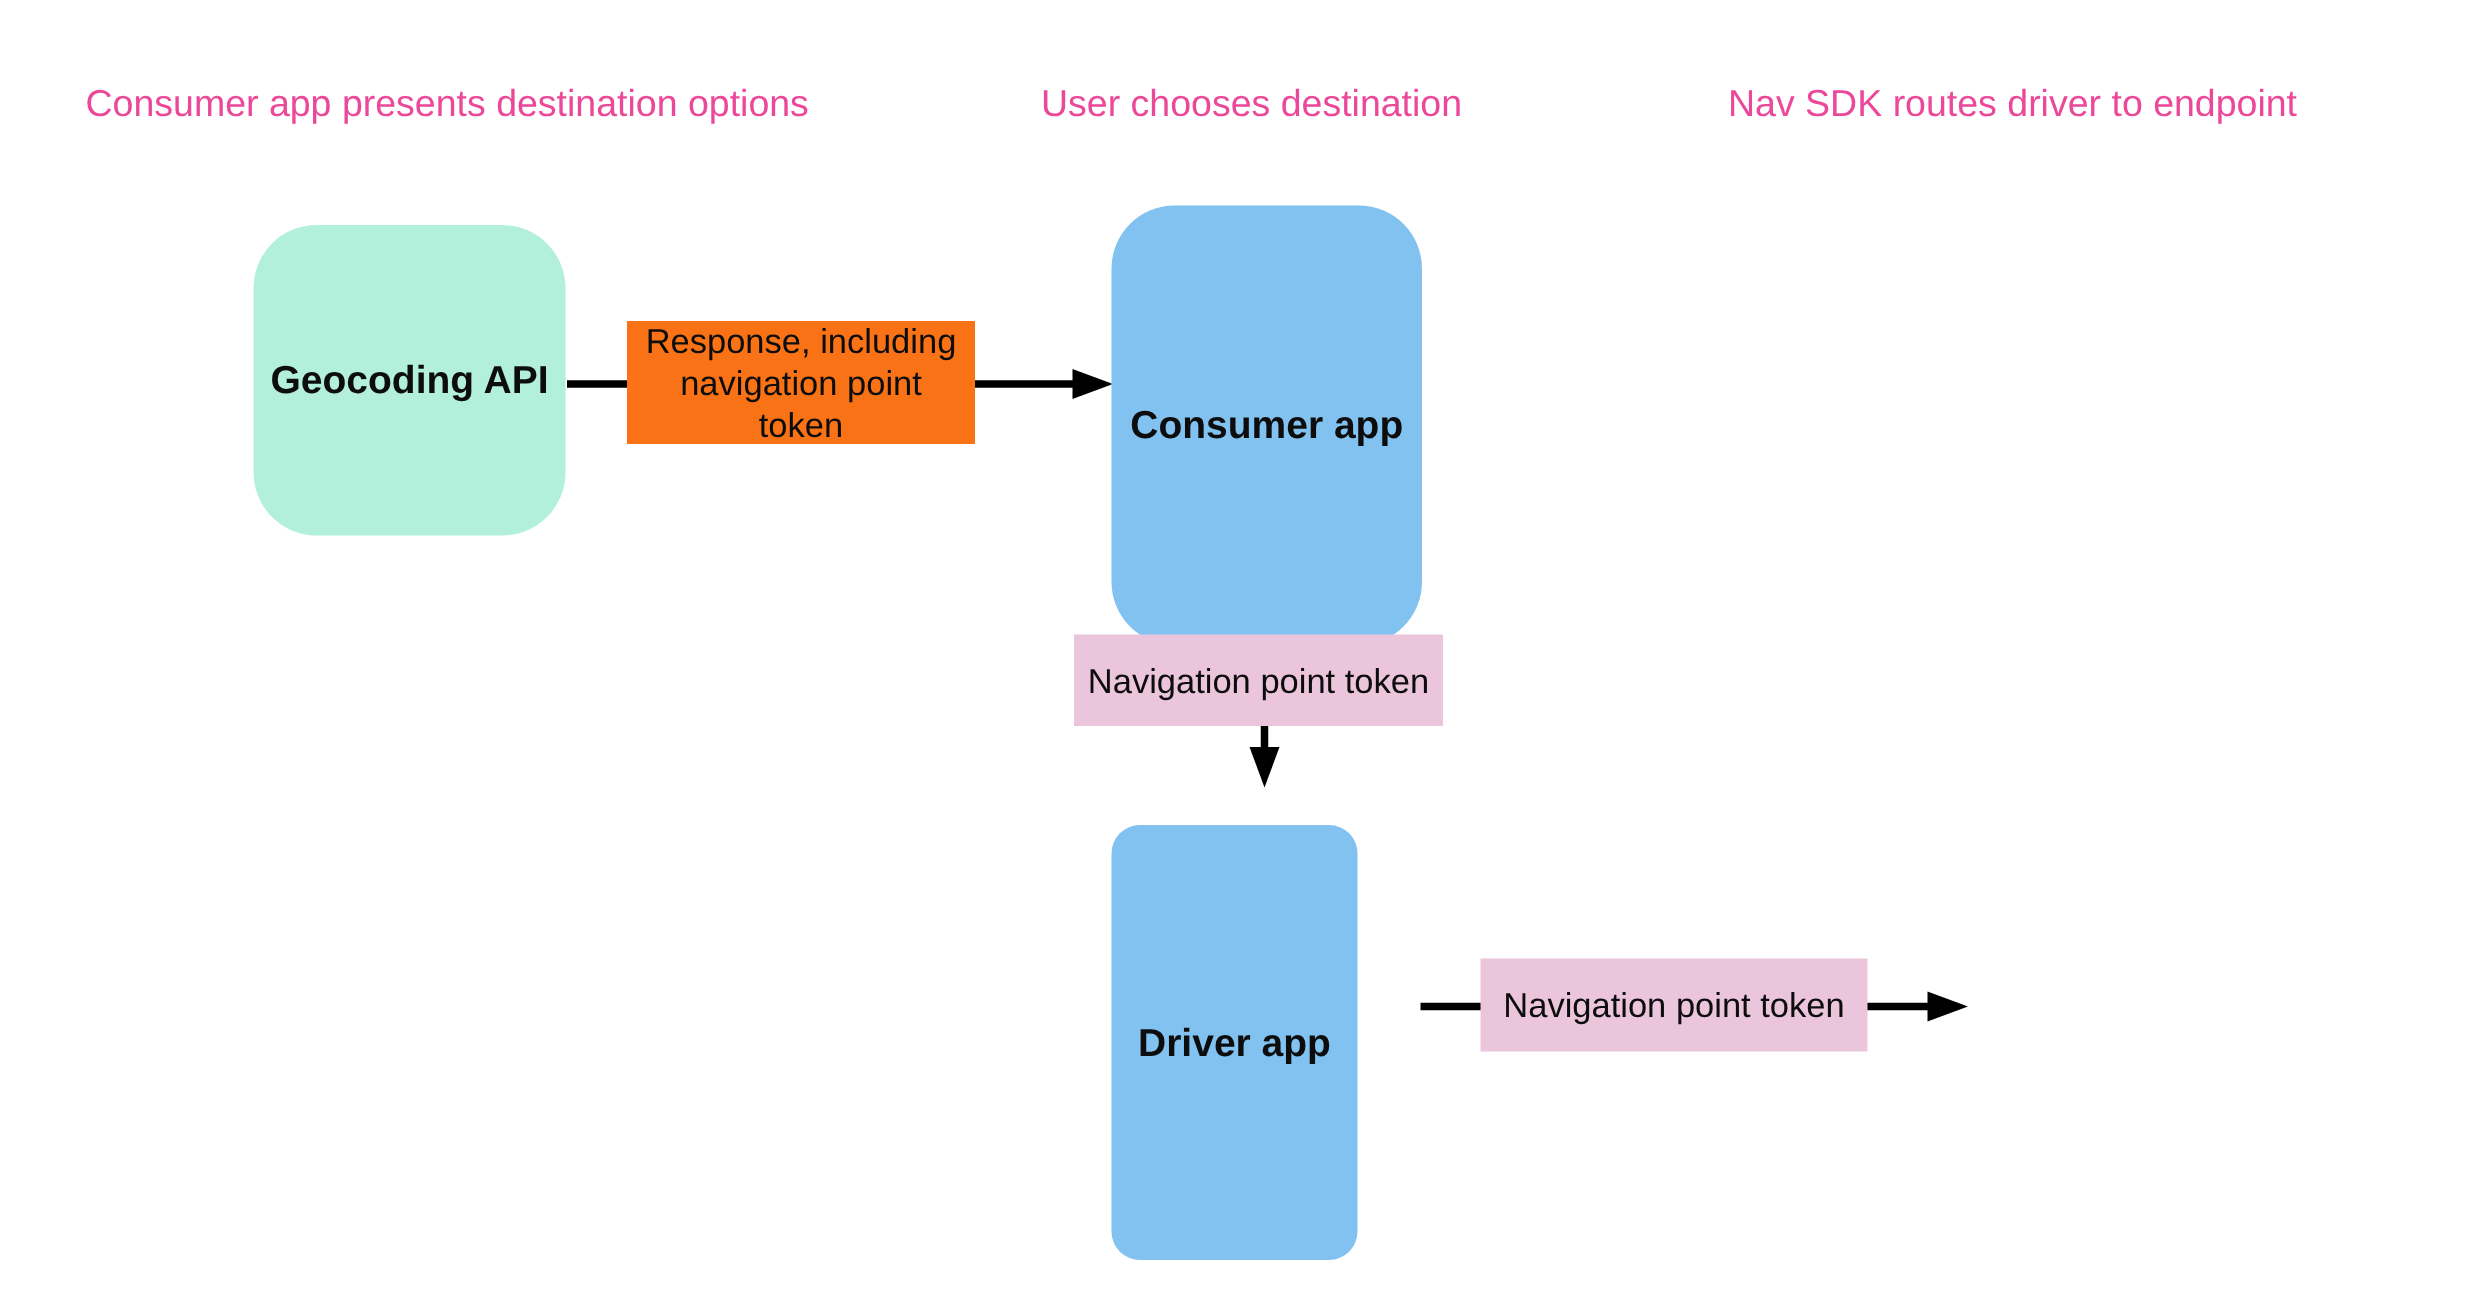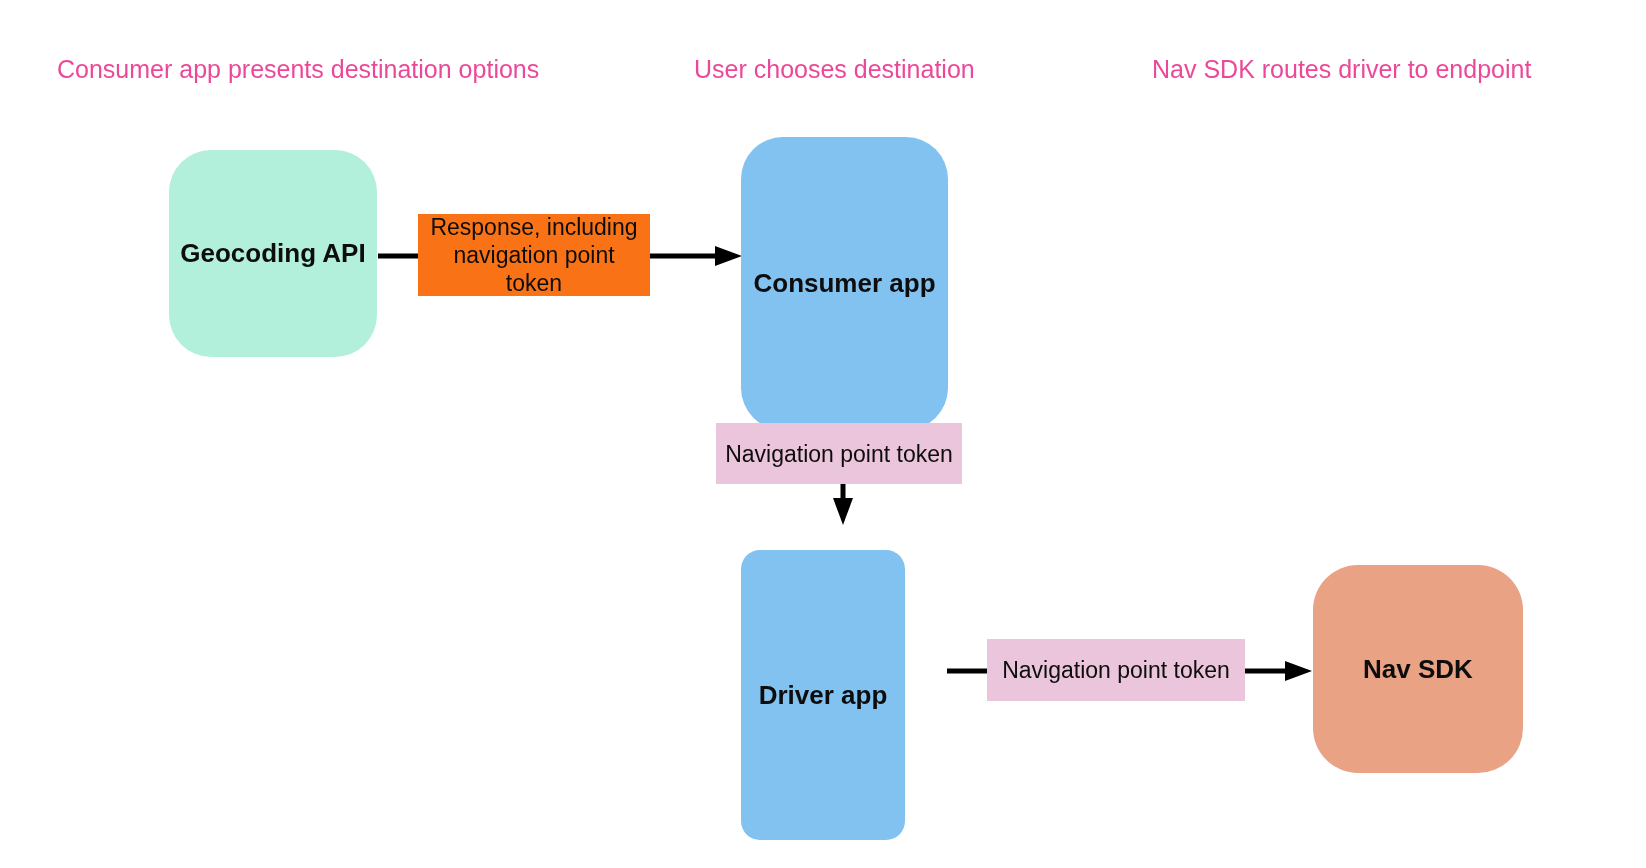--- a/index.html
+++ b/index.html
@@ -96,23 +96,20 @@
   </div>
 
   <div class="node consumer" style="background-color: rgb(130, 194, 240);">
     <span class="node-label">Consumer app</span>
   </div>
 
   <div class="node driver" style="background-color: rgb(130, 194, 240);">
     <span class="node-label">Driver app</span>
   </div>
 
-  <div class="node navsdk" style="background-color: rgb(233, 162, 132);">
-    <span class="node-label">Nav SDK</span>
-  </div>
 
   <div class="edge-label l1" style="background-color: #f97316;">Response, including navigation point token</div>
 
   <div class="edge-label l2" style="background-color: rgb(235, 197, 220);">Navigation point token</div>
 
   <div class="edge-label l3" style="background-color: rgb(235, 197, 220);">Navigation point token</div>
 
 </div>
 
 </body></html>

